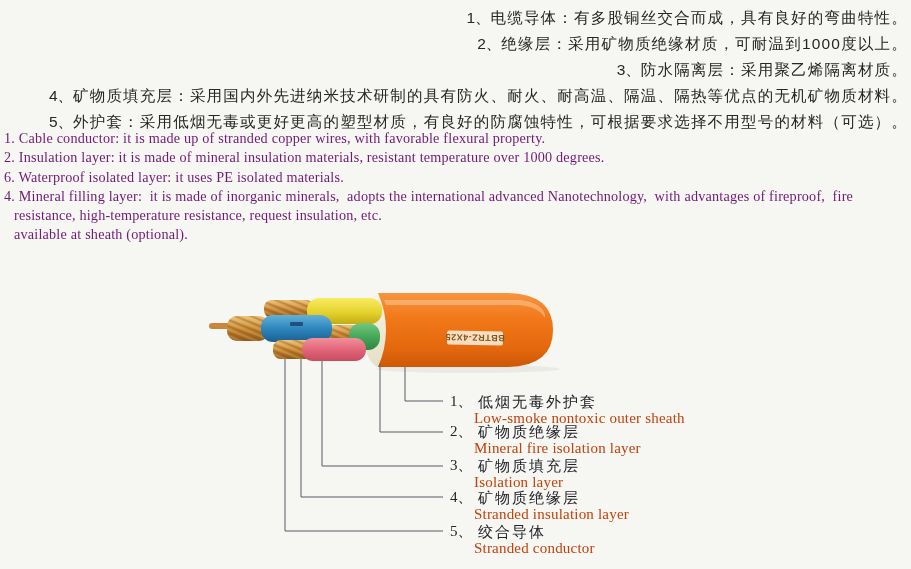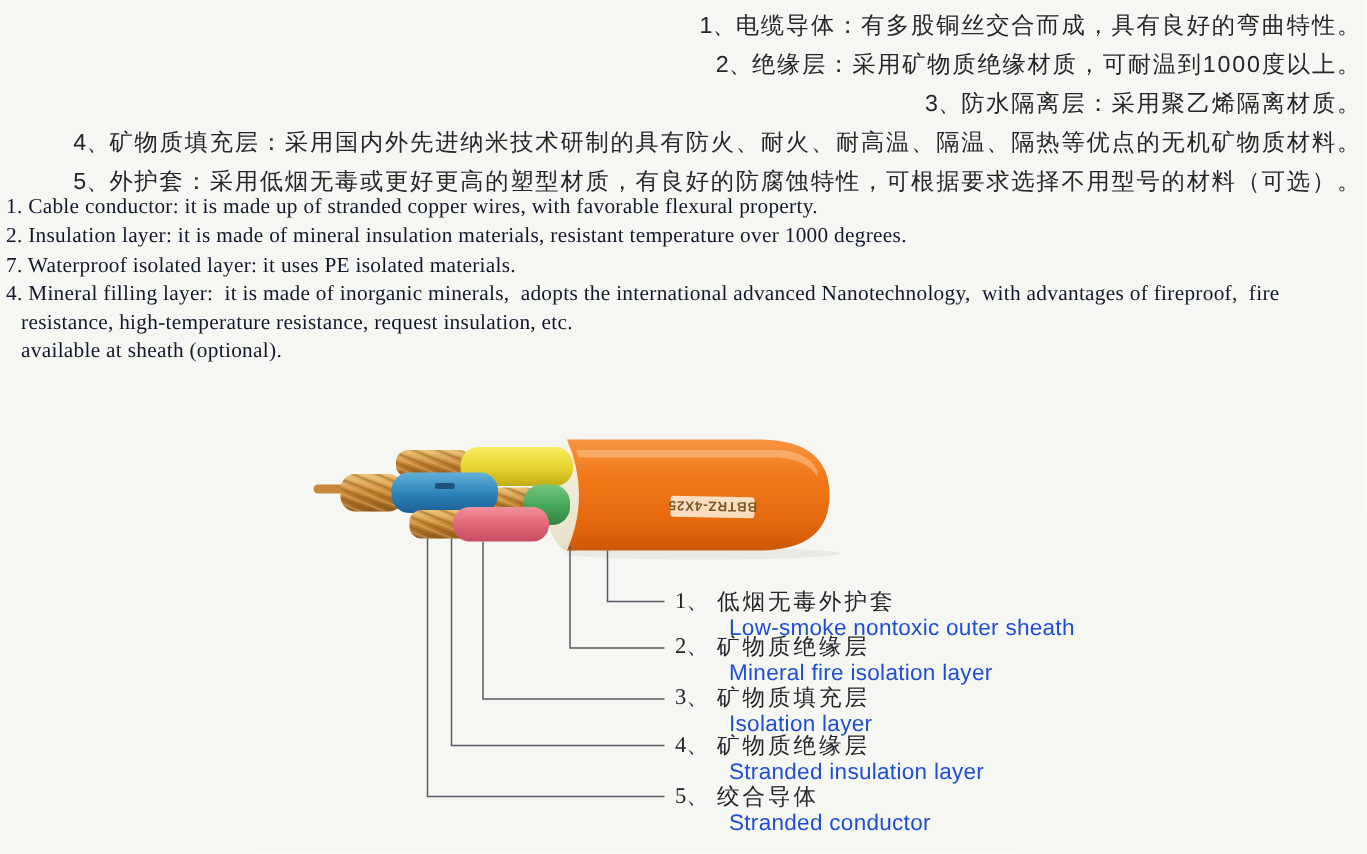--- a/index.html
+++ b/index.html
@@ -20,21 +20,21 @@
     letter-spacing:1.2px;
     color:#262626;
     font-weight:500;
     white-space:pre;
   }
   .cn-item .num{letter-spacing:0;}
   
   .en-list{
     position:absolute;left:4px;top:129px;width:905px;
     font-family:"Liberation Serif", serif;
-    color:#0f172a;
+    color:#701a75;
   }
   .en-line{
     font-size:14.2px;
     line-height:19.3px;
     letter-spacing:0.2px;
     white-space:pre;
   }
   .en-line.cont{padding-left:10px;}
   
   .diagram{
@@ -51,45 +51,45 @@
     color:#24242a;font-weight:500;letter-spacing:2px;
   }
   .callout .cn .num{
     font-family:"Liberation Serif", serif;
     letter-spacing:0;
     width:28px;
     display:inline-block;
     font-weight:400;
   }
   .callout .en{
-    margin-left:36px;
-    font-family:Liberation Sans, sans-serif;
+    margin-left:24px;
+    font-family:Liberation Serif, serif;
     font-size:15px;line-height:17px;
-    color:#1d4ed8;
+    color:#c2410c;
     letter-spacing:0.2px;
     white-space:pre;
   }
 </style>
 </head>
 <body>
 
 <div class="page">
 
   <div class="cn-list">
     <div class="cn-item"><span class="num">1、</span><span>电缆导体：有多股铜丝交合而成，具有良好的弯曲特性。</span></div>
     <div class="cn-item"><span class="num">2、</span><span>绝缘层：采用矿物质绝缘材质，可耐温到1000度以上。</span></div>
     <div class="cn-item"><span class="num">3、</span><span>防水隔离层：采用聚乙烯隔离材质。</span></div>
     <div class="cn-item"><span class="num">4、</span><span>矿物质填充层：采用国内外先进纳米技术研制的具有防火、耐火、耐高温、隔温、隔热等优点的无机矿物质材料。</span></div>
     <div class="cn-item"><span class="num">5、</span><span>外护套：采用低烟无毒或更好更高的塑型材质，有良好的防腐蚀特性，可根据要求选择不用型号的材料（可选）。</span></div>
   </div>
 
   <div class="en-list">
     <div class="en-line">1. Cable conductor: it is made up of stranded copper wires, with favorable flexural property.</div>
     <div class="en-line">2. Insulation layer: it is made of mineral insulation materials, resistant temperature over 1000 degrees.</div>
-    <div class="en-line">7. Waterproof isolated layer: it uses PE isolated materials.</div>
+    <div class="en-line">6. Waterproof isolated layer: it uses PE isolated materials.</div>
     <div class="en-line">4. Mineral filling layer:  it is made of inorganic minerals,  adopts the international advanced Nanotechnology,  with advantages of fireproof,  fire</div>
     <div class="en-line cont">resistance, high-temperature resistance, request insulation, etc.</div>
     <div class="en-line cont">available at sheath (optional).</div>
   </div>
 
   <svg class="diagram" viewBox="195 285 365 284" aria-hidden="true">
     <defs>
       <linearGradient id="orangeGrad" x1="0" y1="0" x2="0" y2="1">
         <stop offset="0" stop-color="#f79441"></stop>
         <stop offset="0.35" stop-color="#f17818"></stop>

